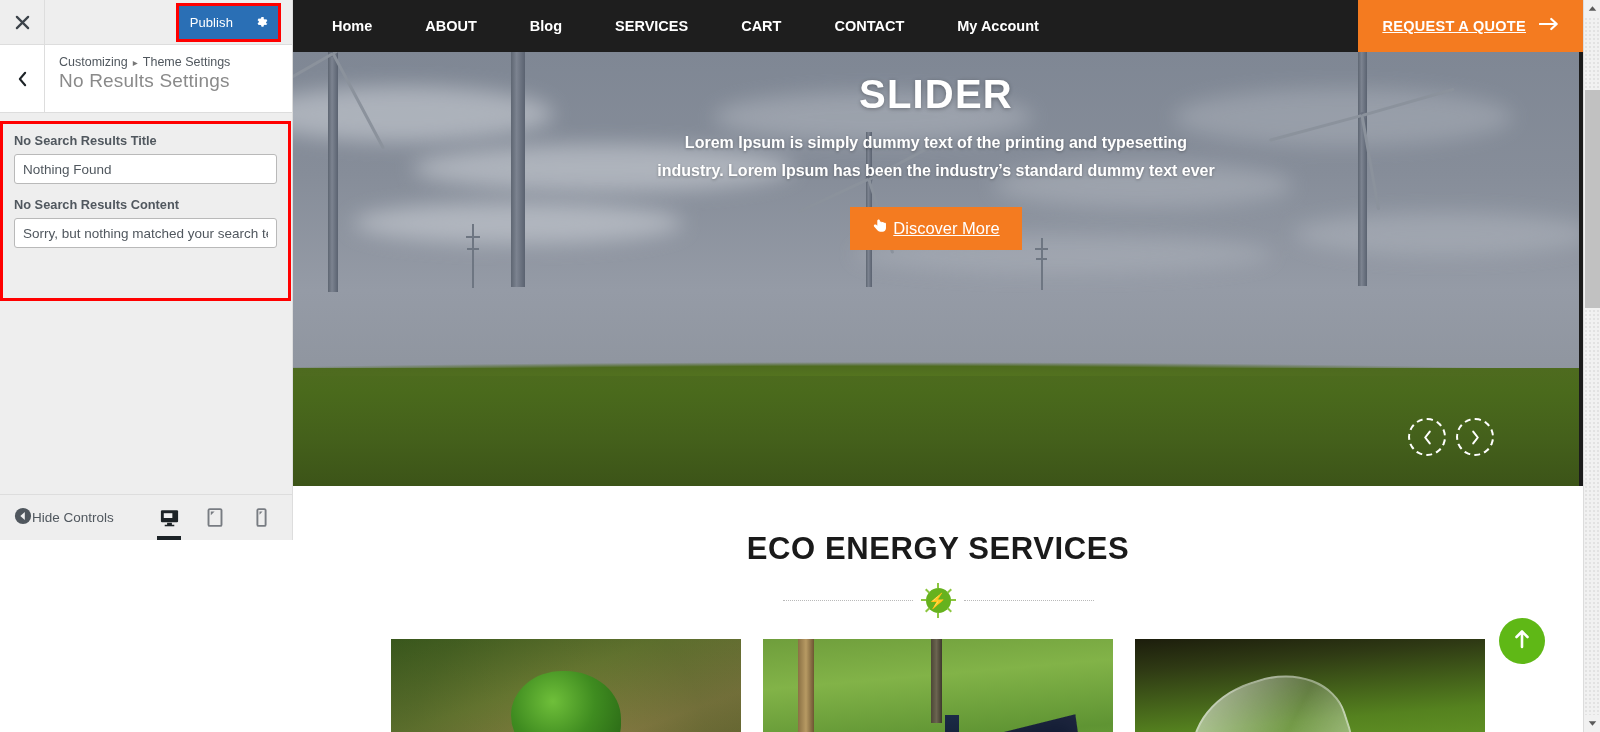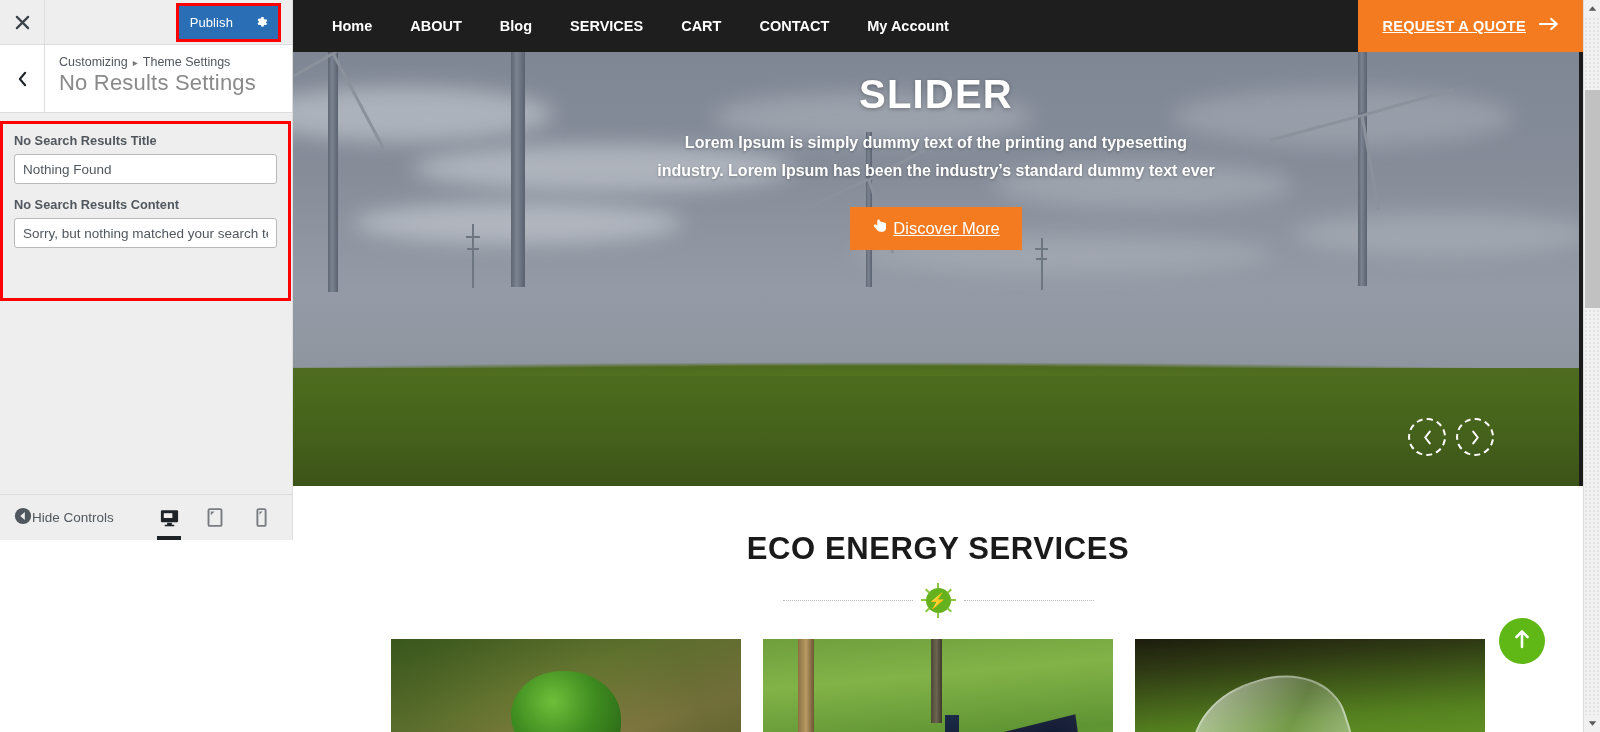--- a/index.html
+++ b/index.html
@@ -64,21 +64,21 @@
     width: 45px; display: flex; align-items: center; justify-content: center;
     border-right: 1px solid #dddddd; cursor: pointer; background: #fff;
   }
   .cz-titles { padding: 10px 0 0 14px; }
   .cz-crumb {
     font-size: 12.5px; color: #50575e;
     display: flex; align-items: center; gap: 5px;
   }
   .cz-crumb .sep { color: #777; font-size: 10px; }
   .cz-panel-title {
-    font-size: 22px; color: #8a8a8a; font-weight: 300;
+    font-size: 19px; color: #8a8a8a; font-weight: 300;
     margin-top: 1px; letter-spacing: .2px;
   }
 
   .cz-section {
     margin: 8px 0 0 0;
     border: 3px solid #ff0000;
     background: #eeeeee;
     padding: 9px 11px 16px 11px;
     height: 180px;
     width: 291px;
@@ -129,21 +129,21 @@
     border-right: 17px solid transparent;
   }
   .preview-inner { width: 1290px; height: 732px; position: relative; background: #fff; }
 
   
   .site-nav {
     height: 52px; background: #1e1e1e;
     display: flex; align-items: center;
     position: relative;
   }
-  .nav-items { display: flex; align-items: center; gap: 0; padding-left: 20px; }
+  .nav-items { display: flex; align-items: center; gap: 15px; padding-left: 20px; }
   .nav-item {
     color: #ffffff; font-size: 14.5px; font-weight: bold;
     padding: 0 19px; cursor: pointer; white-space: nowrap;
     font-family: "Liberation Sans", sans-serif;
   }
   .quote-btn {
     position: absolute; right: 0; top: 0;
     height: 52px; background: #f47b20;
     display: flex; align-items: center; gap: 13px;
     padding: 0 24px; cursor: pointer;

